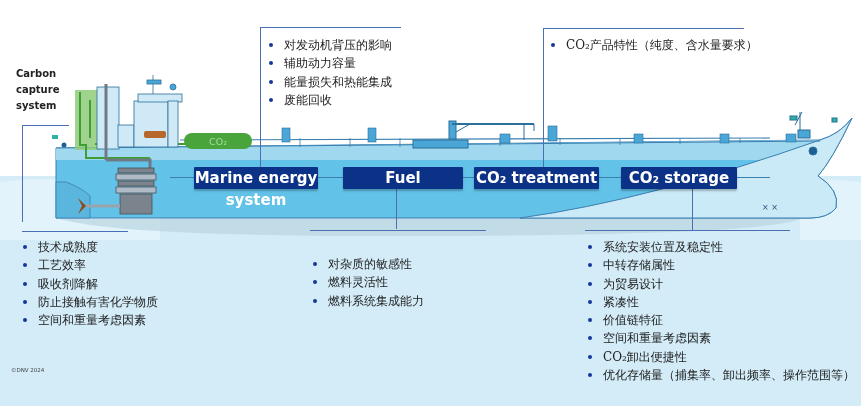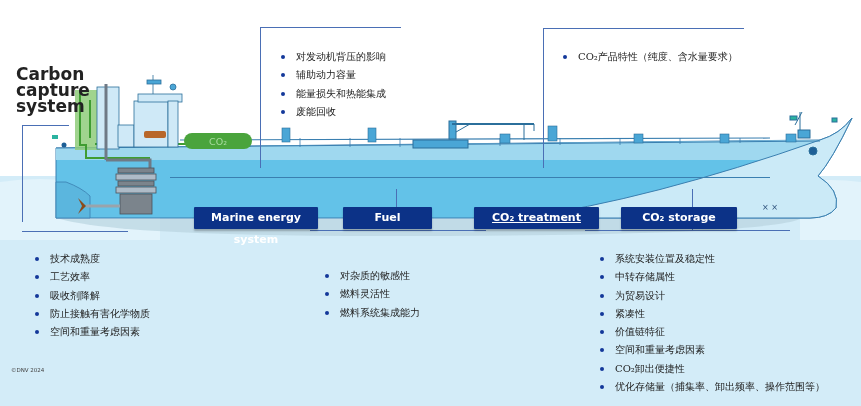--- a/index.html
+++ b/index.html
@@ -1,27 +1,27 @@
 <!DOCTYPE html>
 <html><head>
 <meta charset="utf-8">
 <style>
   html, body { margin:0; padding:0; }
   body { width:861px; height:406px; position:relative; overflow:hidden; background:#ffffff;
          font-family:"DejaVu Serif", "Liberation Serif", serif; }
   .sea { position:absolute; left:0; top:176px; width:861px; height:230px; background:#d3ecf8; }
   .frame { position:absolute; border-color:#4a6fb5; border-style:solid; border-width:0; }
-  .bullets { position:absolute; list-style:none; margin:12px; padding:0; font-size:10px; color:#222; }
+  .bullets { position:absolute; list-style:none; margin:0; padding:0; font-size:12px; color:#222; }
   .bullets li { position:relative; padding-left:18px; height:18.3px; line-height:18px; white-space:nowrap; }
   .bullets li::before { content:""; position:absolute; left:3px; top:7px; width:4px; height:4px; border-radius:50%; background:#13389a; }
   .label-box { position:absolute; height:22px; top:167px; background:#0c3287; color:#fff;
-               font-family:"DejaVu Sans", "Liberation Sans", sans-serif; font-weight:bold; font-size:11px;
-               line-height:22px; text-align:center; box-shadow:0 2px 2px rgba(0,0,0,0.25); border-radius:1px;margin-top:40px; }
+               font-family:"DejaVu Sans", "Liberation Sans", sans-serif; font-weight:bold; font-size:15px;
+               line-height:22px; text-align:center; box-shadow:0 2px 2px rgba(0,0,0,0.25); border-radius:1px; }
   .title-ccs { position:absolute; left:16px; top:66px; width:56px; text-align:left;
-               font-family:"DejaVu Sans", "Liberation Sans", sans-serif; font-weight:bold; font-size:17px;
+               font-family:"DejaVu Sans", "Liberation Sans", sans-serif; font-weight:bold; font-size:10px;
                line-height:16px; color:#222; }
   .copyright { position:absolute; left:11px; top:367px; font-family:"DejaVu Sans", "Liberation Sans", sans-serif;
                font-size:5.5px; color:#444; }
   svg { position:absolute; left:0; top:0; }
 </style>
 </head>
 <body>
 
 <div class="sea"></div>
 
@@ -133,22 +133,22 @@
 <div class="frame" style="left:396px;top:189px;height:40px;border-left-width:1px;"></div>
 <div class="frame" style="left:310px;top:230px;width:176px;border-top-width:1px;"></div>
 <div class="frame" style="left:543px;top:28px;width:200px;height:139px;border-top-width:1px;border-left-width:1px;"></div>
 <div class="frame" style="left:692px;top:189px;height:41px;border-left-width:1px;"></div>
 <div class="frame" style="left:585px;top:230px;width:205px;border-top-width:1px;"></div>
 <div class="frame" style="left:170px;top:177px;width:600px;border-top-width:1px;border-color:#3a7fb0;"></div>
 
 <div class="title-ccs">Carbon capture system</div>
 
 <div class="label-box" style="left:194px;width:124px;">Marine energy system</div>
-<div class="label-box" style="left:343px;width:89px;">Fuel</div>
-<div class="label-box" style="left:474px;width:125px;text-decoration:underline;">CO₂ treatment</div>
+<div class="label-box" style="left:343px;width:120px;">Fuel</div>
+<div class="label-box" style="left:474px;width:125px;">CO₂ treatment</div>
 <div class="label-box" style="left:621px;width:116px;">CO₂ storage</div>
 
 <ul class="bullets" style="left:266px;top:36px;">
   <li>对发动机背压的影响</li>
   <li>辅助动力容量</li>
   <li>能量损失和热能集成</li>
   <li>废能回收</li>
 </ul>
 
 <ul class="bullets" style="left:548px;top:36px;">

